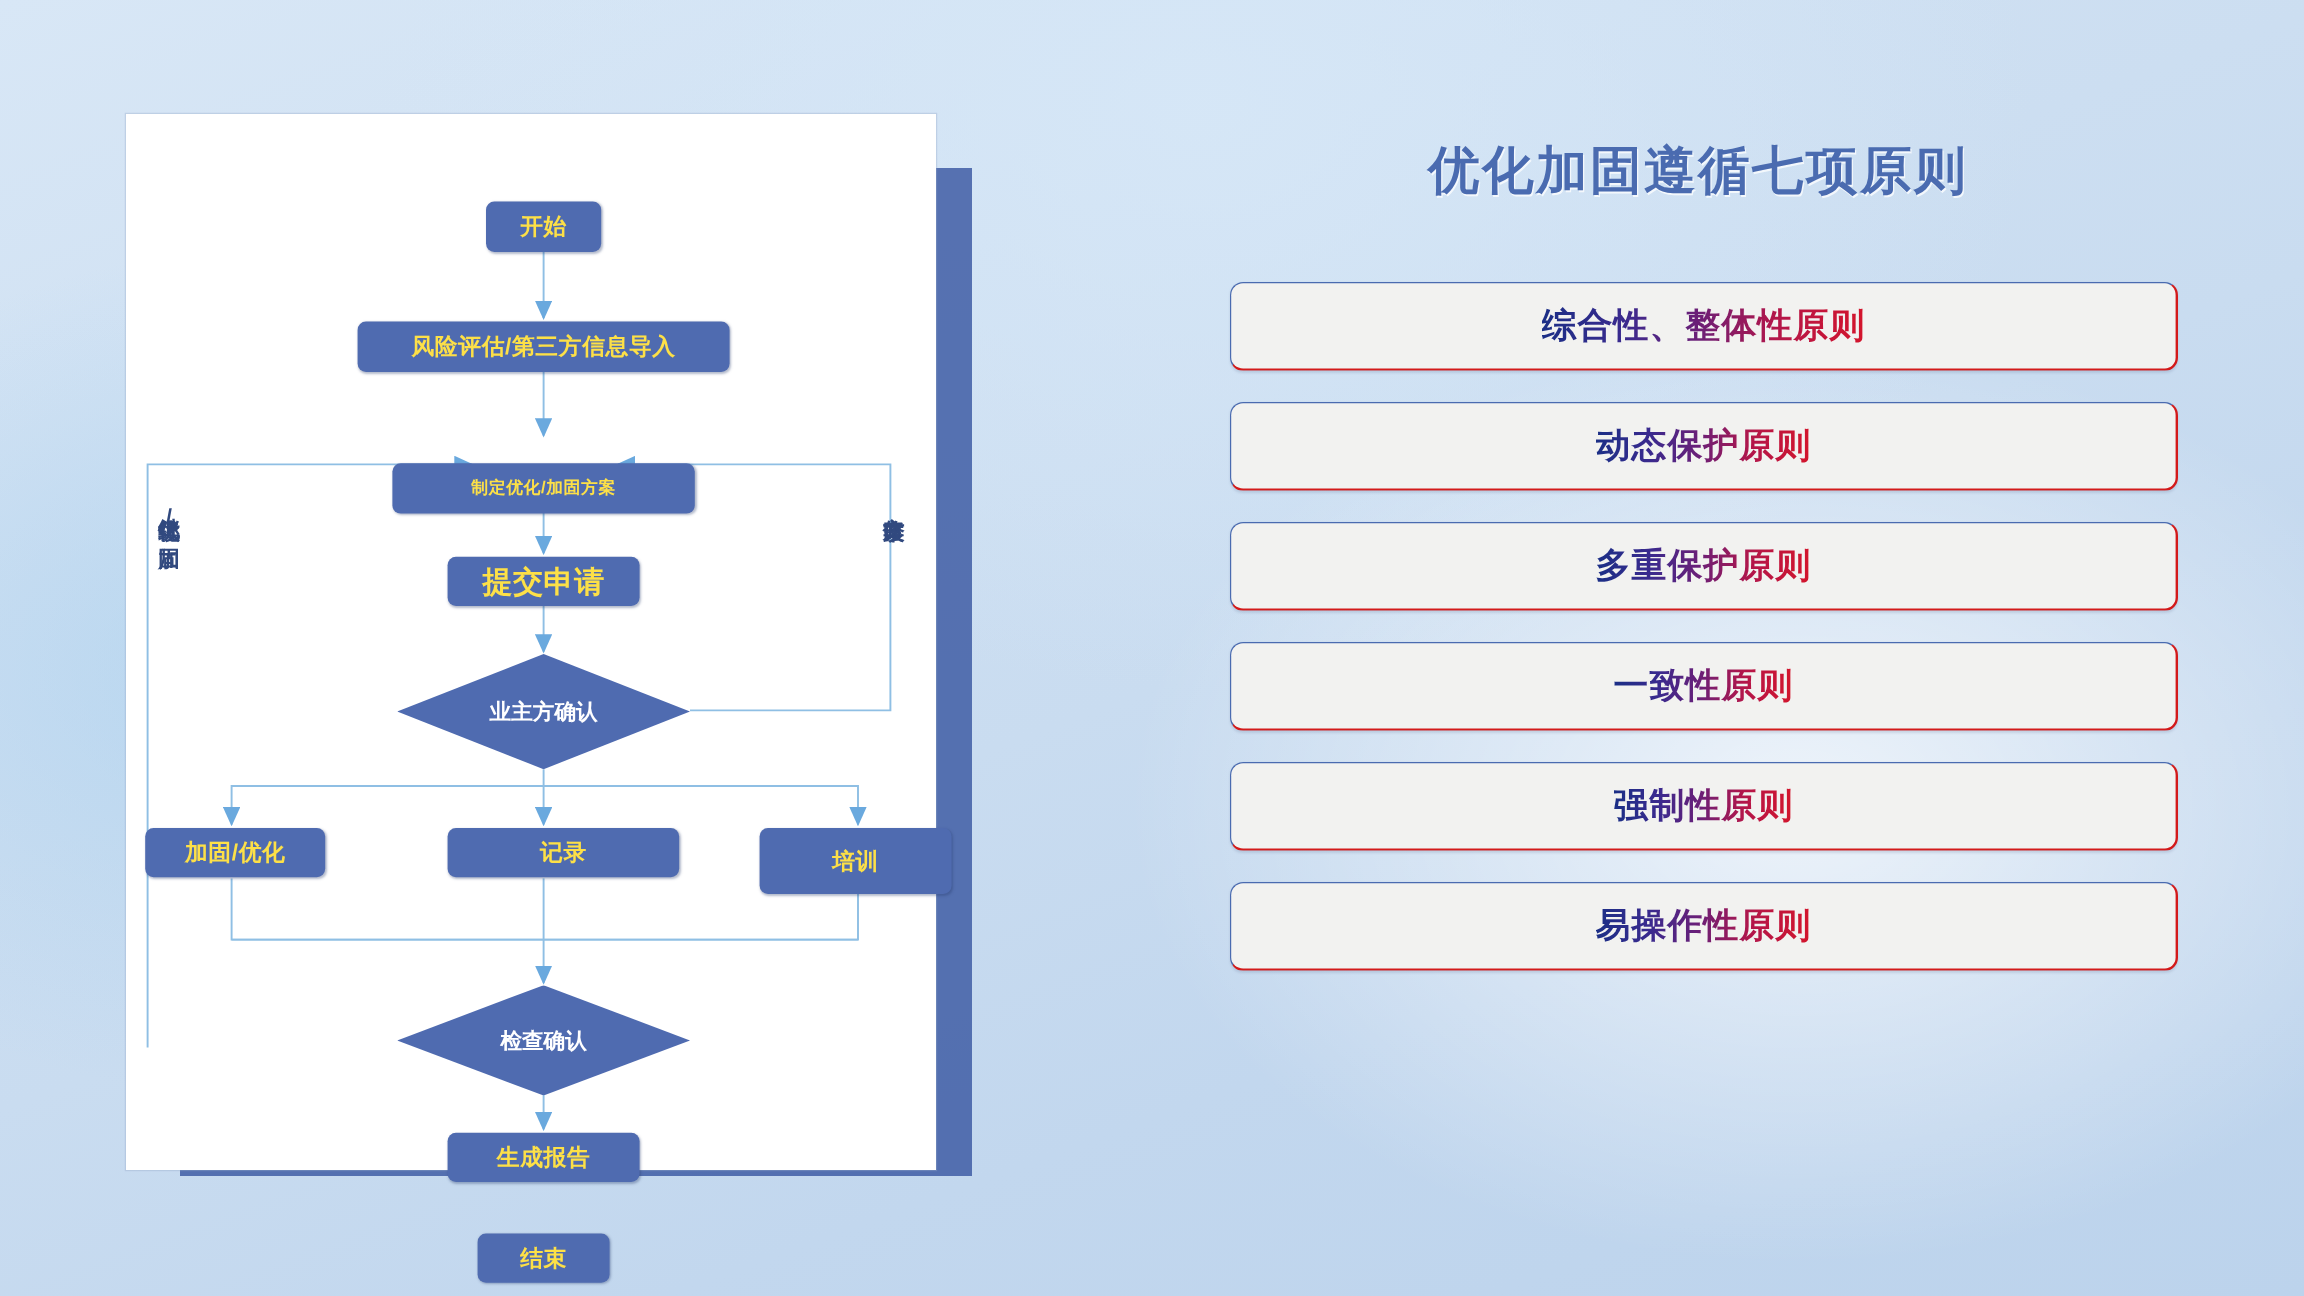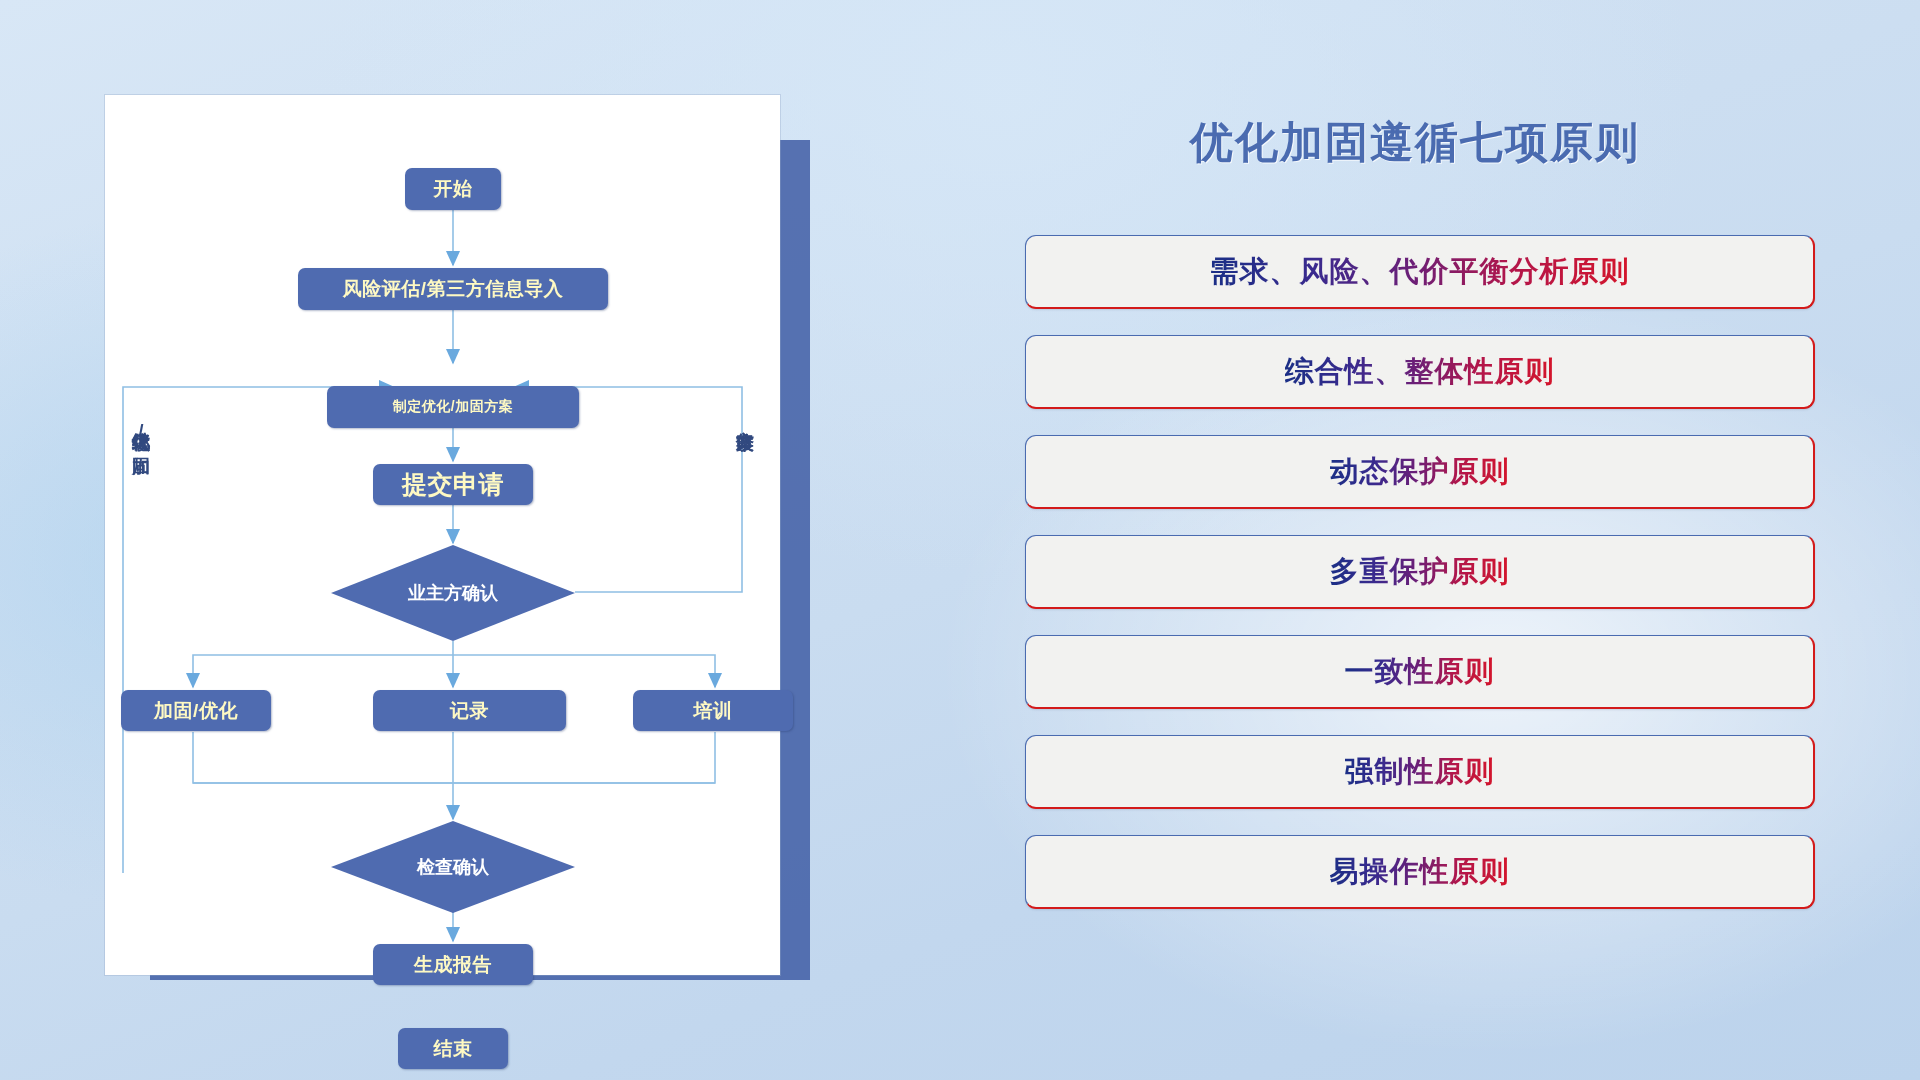--- a/index.html
+++ b/index.html
@@ -21,21 +21,21 @@
     background:#3f5da5; opacity:0.85;
   }
   #fc-card {
     position:absolute; left:105px; top:95px; width:675px; height:880px;
     background:#ffffff;
     box-shadow: 0 0 0 1px rgba(150,170,200,0.35);
   }
   #fc-svg { position:absolute; left:0; top:0; width:675px; height:880px; }
   .node {
     position:absolute; display:flex; align-items:center; justify-content:center;
-    background:#4f6bb0; color:#fef9c3; border-radius:7px;
+    background:#4f6bb0; color:#fde047; border-radius:7px;
     font-weight:bold; letter-spacing:.5px;
     box-shadow: 1px 1px 2px rgba(40,60,110,0.35);
     white-space:nowrap;
   }
   .diamond {
     position:absolute; display:flex; align-items:center; justify-content:center;
     color:#ffffff; font-weight:bold; white-space:nowrap;
   }
   .diamond .dshape {
     position:absolute; left:0; top:0; width:100%; height:100%;
@@ -144,21 +144,21 @@
     </div>
 
     <div class="node" style="left:16px; top:595px; width:150px; height:41px; font-size:19px;">
       <span>加固/优化</span>
     </div>
 
     <div class="node" style="left:268px; top:595px; width:193px; height:41px; font-size:19px;">
       <span>记录</span>
     </div>
 
-    <div class="node" style="left:528px; top:595px; width:160px; height:41px; font-size:19px;">
+    <div class="node" style="left:528px; top:595px; width:160px; height:55px; font-size:19px;">
       <span>培训</span>
     </div>
 
     <div class="diamond" style="left:226px; top:726px; width:244px; height:92px; font-size:18px;">
       <span class="dshape"></span>
       <span class="dtxt">检查确认</span>
     </div>
 
     <div class="node" style="left:268px; top:849px; width:160px; height:41px; font-size:19px;">
       <span>生成报告</span>
@@ -178,23 +178,20 @@
 
   </div>
 
   <div id="right">
 
     <div id="title">优化加固遵循七项原则</div>
 
     <div id="plist">
 
       <div class="pbox">
-        <span class="ptxt">需求、风险、代价平衡分析原则</span>
-      </div>
-      <div class="pbox">
         <span class="ptxt">综合性、整体性原则</span>
       </div>
       <div class="pbox">
         <span class="ptxt">动态保护原则</span>
       </div>
       <div class="pbox">
         <span class="ptxt">多重保护原则</span>
       </div>
       <div class="pbox">
         <span class="ptxt">一致性原则</span>

